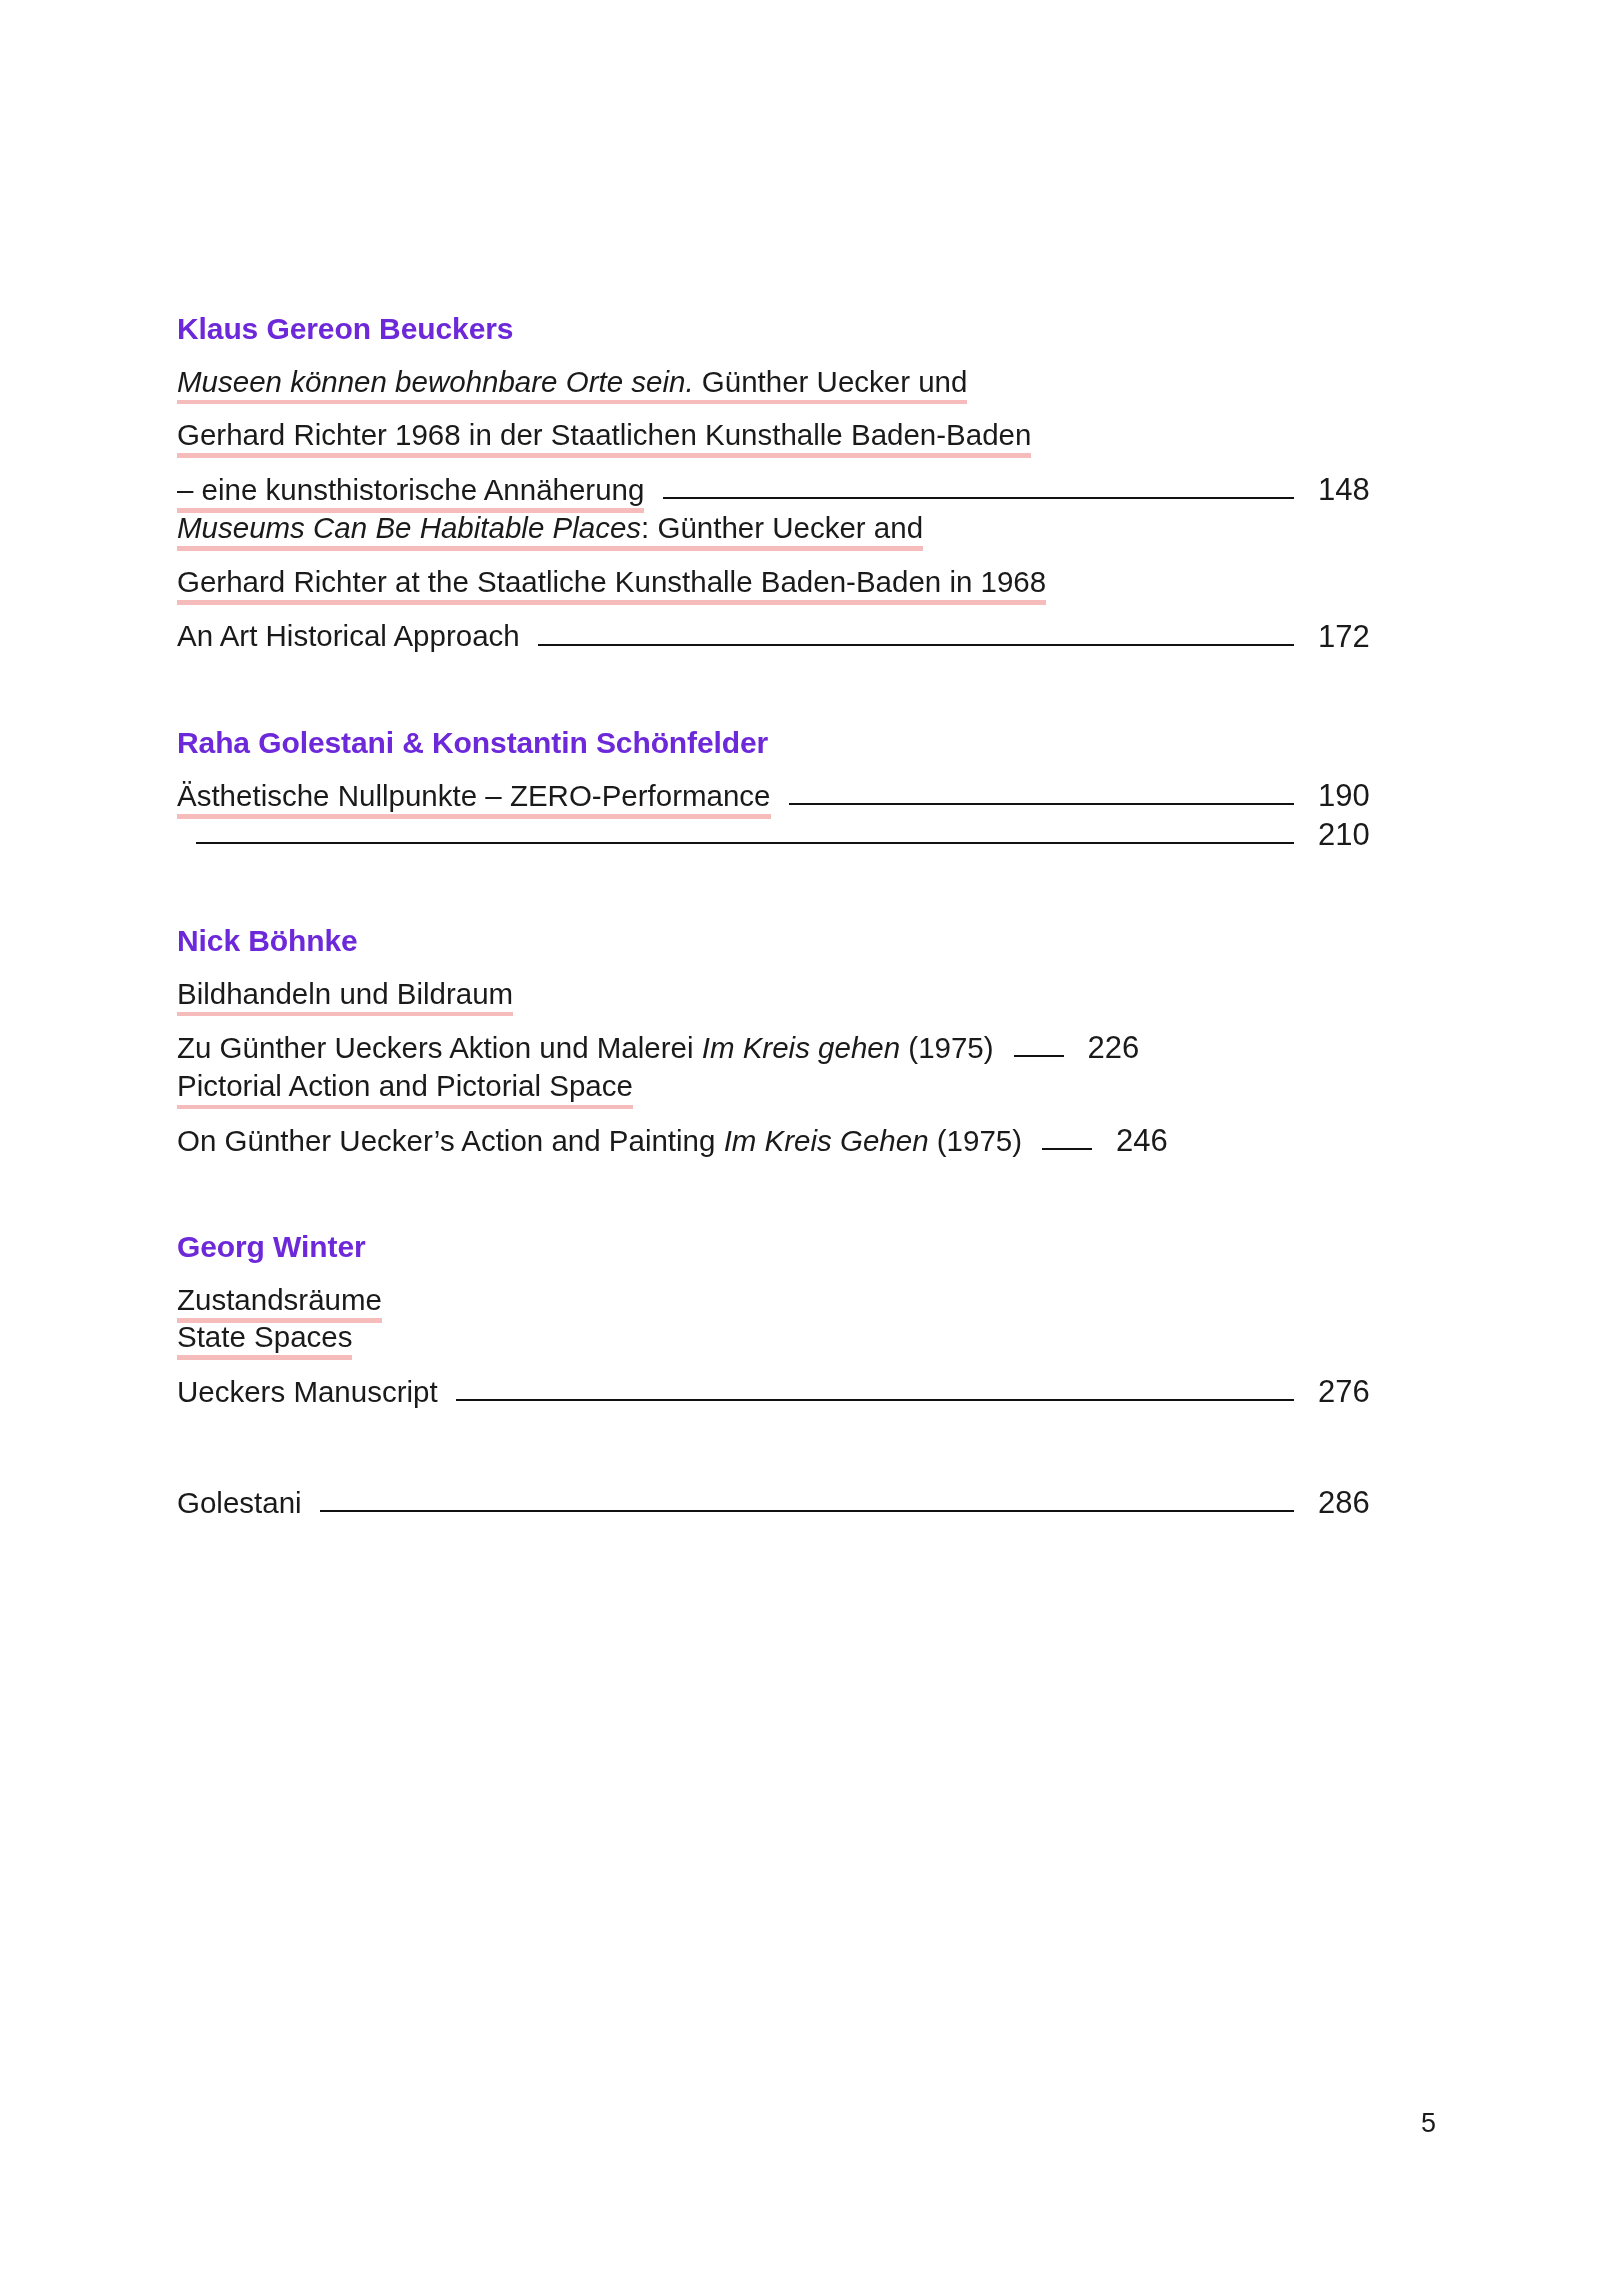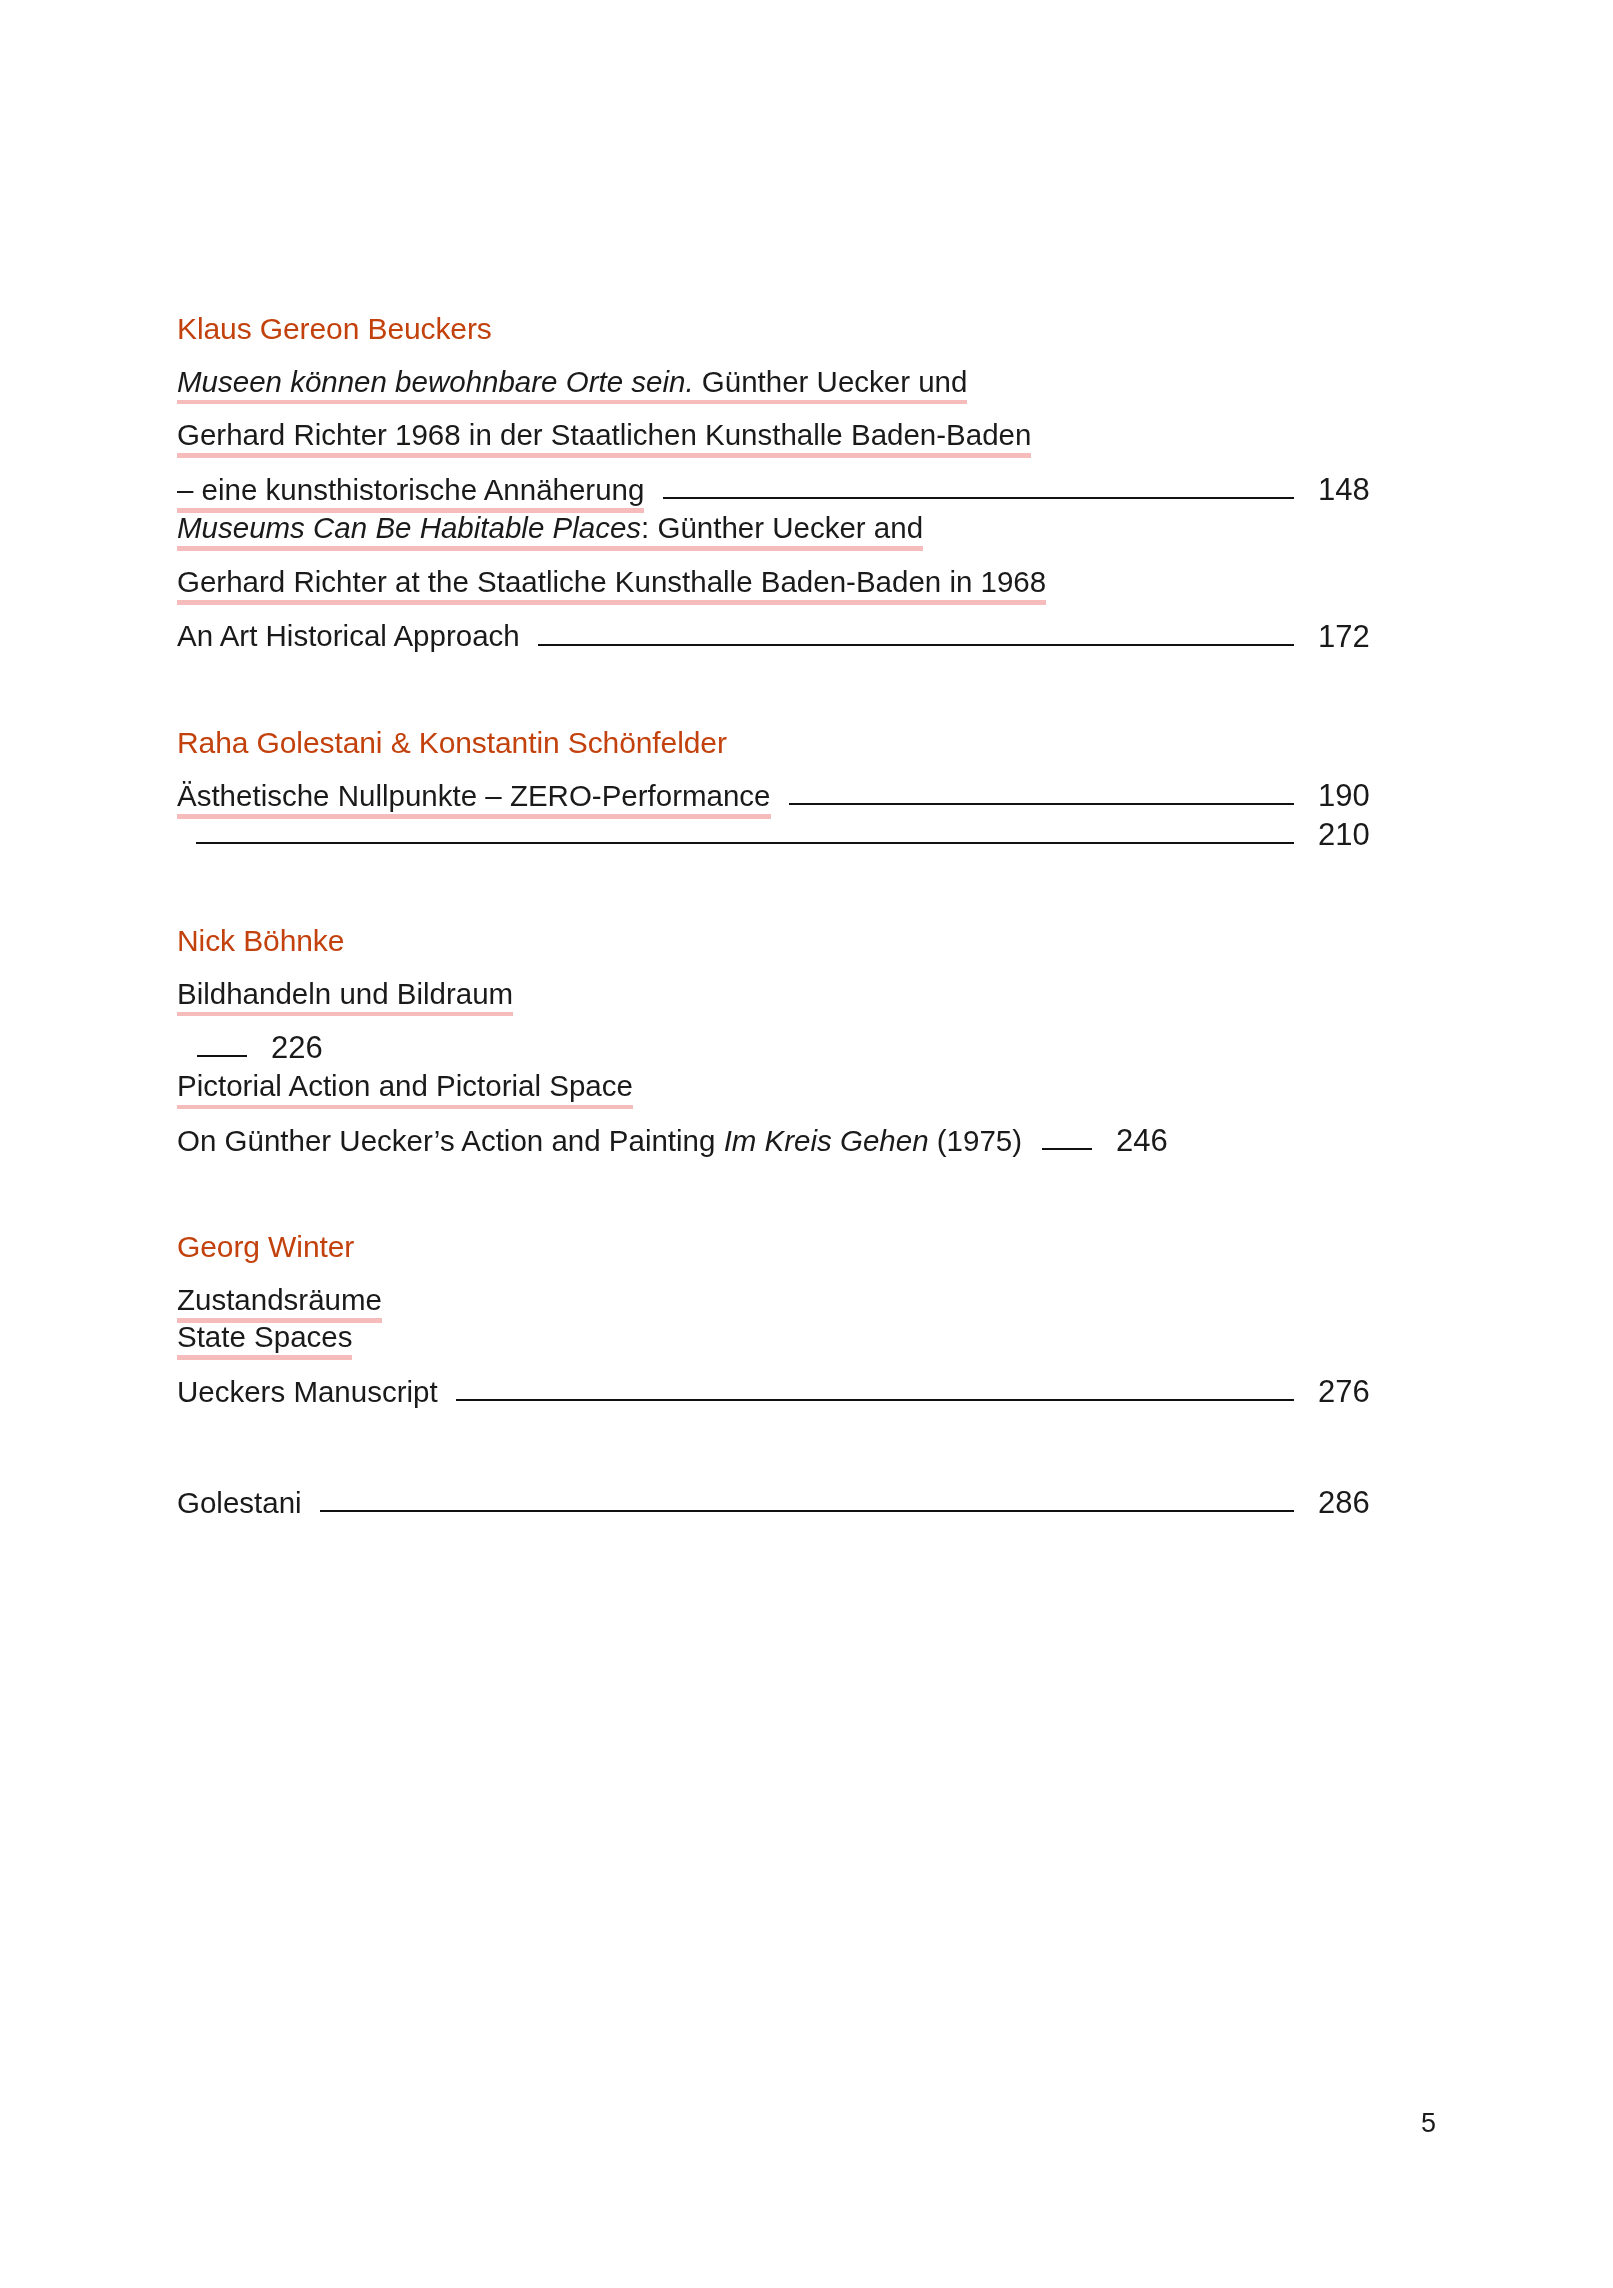--- a/index.html
+++ b/index.html
@@ -30,25 +30,25 @@
     left: 177px;
     top: 314px;
     width: 1209px;
   }
 
   
   .section { margin-bottom: 72px; }
 
   .author {
     font-size: 30px;
-    font-weight: normal;
+    font-weight: bold;
     letter-spacing: -0.1px;
     line-height: 1.0;
     margin-bottom: 18.5px;
-    color: #c2410c;
+    color: #6d28d9;
     white-space: nowrap;
   }
 
   
   .row {
     display: flex;
     align-items: center;
     width: 100%;
     margin-bottom: 0;
   }
@@ -189,20 +189,21 @@
               <span class="leader"></span>
               <span class="pageno">210</span>
             </div>
           </div>
         </div>
         <div class="section">
           <div class="author">Nick Böhnke</div>
           <div class="stack">
             <div class="lineblock"><span class="plainline pink"><span>Bildhandeln und Bildraum</span></span></div>
             <div class="row">
+              <span class="rowtext"><span>Zu Günther Ueckers Aktion und Malerei </span><span class="it">Im Kreis gehen</span><span> (1975)</span></span>
               <span class="leader short"></span>
               <span class="pageno">226</span>
             </div>
           </div>
           <div class="stack">
             <div class="lineblock"><span class="plainline pink"><span>Pictorial Action and Pictorial Space</span></span></div>
             <div class="row">
               <span class="rowtext"><span>On Günther Uecker’s Action and Painting </span><span class="it">Im Kreis Gehen</span><span> (1975)</span></span>
               <span class="leader short"></span>
               <span class="pageno">246</span>

